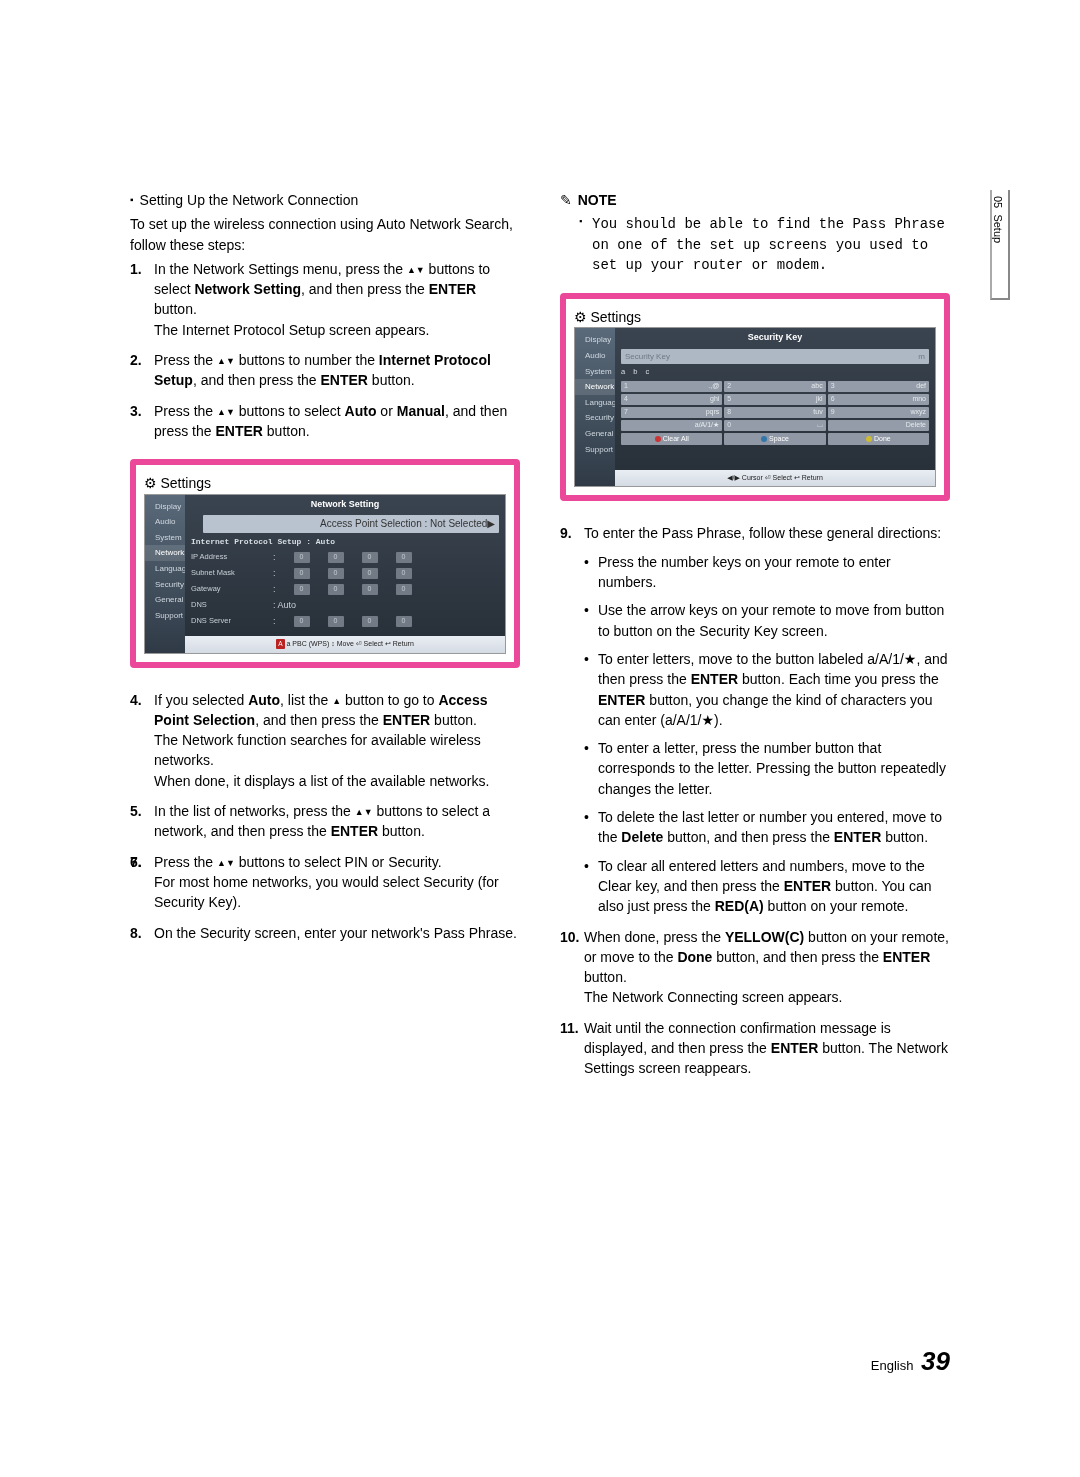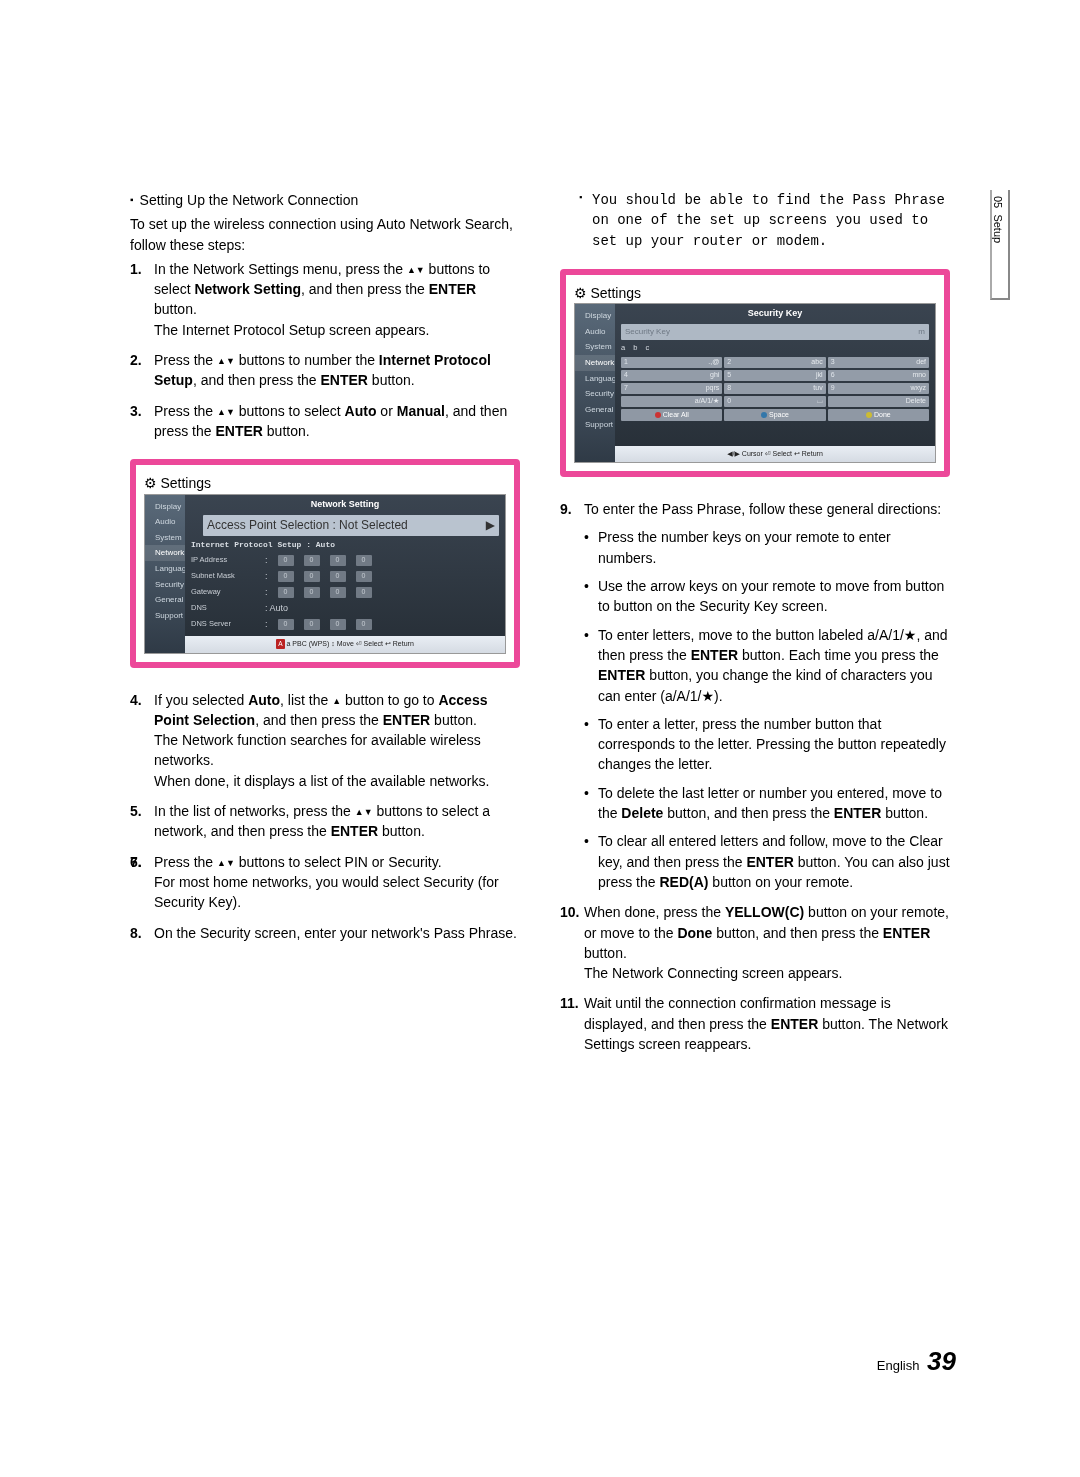--- a/index.html
+++ b/index.html
@@ -45,37 +45,37 @@
     height: 110px;
     border-left: 2px solid #aaa;
     border-right: 2px solid #888;
     border-bottom: 2px solid #888;
     font-size: 11px;
     text-align: center;
   }
   .side-tab .rot { writing-mode: vertical-rl; margin-top: 6px; }
 
   
-  .footer { position: absolute; right: 124px; bottom: 100px; font-size: 13px; }
+  .footer { position: absolute; right: 130px; bottom: 100px; font-size: 13px; }
   .footer .pg { font-size: 26px; font-weight: bold; font-style: italic; margin-left: 4px; }
 
   
   .panel-wrap { border: 6px solid #ec4899; border-radius: 4px; padding: 8px; margin: 18px 0 22px 0; background: #fff; }
   .panel { border: 1px solid #999; background: #fff; display: flex; font-size: 9px; height: 160px; }
   .sidebar { width: 40px; background: linear-gradient(#5a6a7a,#2f3a46); color: #cfd8e0; font-size: 8px; padding: 4px 0; }
   .sidebar div { padding: 2px 10px; text-align: left; }
   .sidebar div.on { background: rgba(255,255,255,.12); color: #fff; }
   .main-area { flex: 1; background: linear-gradient(#3a4450,#262e36); color: #d8dde3; position: relative; padding: 3px 6px 0 6px; }
   .title-c { text-align: center; font-weight: bold; margin-bottom: 4px; color: #fff; }
-  .row { display: flex; align-items: center; gap: 10px; margin-bottom: 3px; color:#c9ced5; }
+  .row { display: flex; align-items: center; gap: 18px; margin-bottom: 3px; color:#c9ced5; }
   .row .lab { width: 64px; font-size: 7.5px; }
   .ipbox { width: 16px; height: 11px; background: #717a85; color:#c6ccd3; display:inline-flex; align-items:center; justify-content:center; border-radius:1px; font-size:7px; }
   .legend { background: linear-gradient(#e9eef4,#d5dbe3); color:#222; font-size:7px; text-align:center; padding:3px 0; position:absolute; bottom:0; left:0; right:0; }
   .redbox { background:#b22; color:#fff; font-size:6.5px; padding:0 2px; border-radius:1px; display:inline-block; margin-right:2px; }
-  .aps-row { background:#b9c3cf; color:#333; padding:2px 4px; font-size:12px; display:flex; justify-content:space-between; border-radius:1px; margin-bottom:3px;margin-left:12px; }
+  .aps-row { background:#b9c3cf; color:#333; padding:2px 4px; font-size:10px; display:flex; justify-content:flex-end; border-radius:1px; margin-bottom:3px;margin-left:12px; }
 
   
   .sk-input { background:#aeb8c4; color:#6f7985; padding:2px 4px; border-radius:1px; margin-bottom:3px; display:flex; justify-content:space-between; font-size:8px; }
   .abc { text-align:left; font-size:7.5px; letter-spacing:3px; margin-bottom:3px; }
   .keygrid { display:grid; grid-template-columns: repeat(3, 1fr); gap:2px; }
   .key { background:#939ca8; color:#e6eaee; display:flex; align-items:center; justify-content:space-between; padding:1px 3px; font-size:7px; border-radius:1px; height:11px; }
   .key .n { color:#dfe4ea; }
   .ctrlrow { display:grid; grid-template-columns: repeat(3,1fr); gap:2px; margin-top:2px; }
   .ctrlbtn { background:#8f98a4; color:#fff; font-size:7px; text-align:center; padding:1px 0; border-radius:1px; display:flex; align-items:center; justify-content:center; gap:2px; }
   .dot { width:6px; height:6px; border-radius:3px; display:inline-block; }
@@ -157,20 +157,21 @@
       <span>Press the </span><span class="tri">▲▼</span><span> buttons to select PIN or Security.</span><br>
       <span>For most home networks, you would select Security (for Security Key).</span>
     </li>
     <li><span class="num">8.</span>
       <span>On the Security screen, enter your network's Pass Phrase.</span>
     </li>
   </ol>
 </div>
 
 <div class="col">
+  <p class="note-h">NOTE</p>
   <ul class="note-list">
     <li>You should be able to find the Pass Phrase on one of the set up screens you used to set up your router or modem.</li>
   </ul>
 
   <div class="panel-wrap">
     <div class="bar">⚙ <span>Settings</span></div>
     <div class="panel">
       <div class="sidebar">
         <div>Display</div>
         <div>Audio</div>
@@ -260,21 +261,21 @@
 
   <ol class="main" start="9">
     <li><span class="num">9.</span>
       <span>To enter the Pass Phrase, follow these general directions:</span>
       <ul class="bul" style="margin-top:8px;">
         <li>Press the number keys on your remote to enter numbers.</li>
         <li>Use the arrow keys on your remote to move from button to button on the Security Key screen.</li>
         <li><span>To enter letters, move to the button labeled a/A/1/★, and then press the </span><span class="b">ENTER</span><span> button. Each time you press the </span><span class="b">ENTER</span><span> button, you change the kind of characters you can enter (a/A/1/★).</span></li>
         <li>To enter a letter, press the number button that corresponds to the letter. Pressing the button repeatedly changes the letter.</li>
         <li><span>To delete the last letter or number you entered, move to the </span><span class="b">Delete</span><span> button, and then press the </span><span class="b">ENTER</span><span> button.</span></li>
-        <li><span>To clear all entered letters and follow, move to the Clear key, and then press the </span><span class="b">ENTER</span><span> button. You can also just press the </span><span class="b">RED(A)</span><span> button on your remote.</span></li>
+        <li><span>To clear all entered letters and numbers, move to the Clear key, and then press the </span><span class="b">ENTER</span><span> button. You can also just press the </span><span class="b">RED(A)</span><span> button on your remote.</span></li>
       </ul>
     </li>
     <li><span class="num">10.</span>
       <span>When done, press the </span><span class="b">YELLOW(C)</span><span> button on your remote, or move to the </span><span class="b">Done</span><span> button, and then press the </span><span class="b">ENTER</span><span> button.</span><br>
       <span>The Network Connecting screen appears.</span>
     </li>
     <li><span class="num">11.</span>
       <span>Wait until the connection confirmation message is displayed, and then press the </span><span class="b">ENTER</span><span> button. The Network Settings screen reappears.</span>
     </li>
   </ol>

